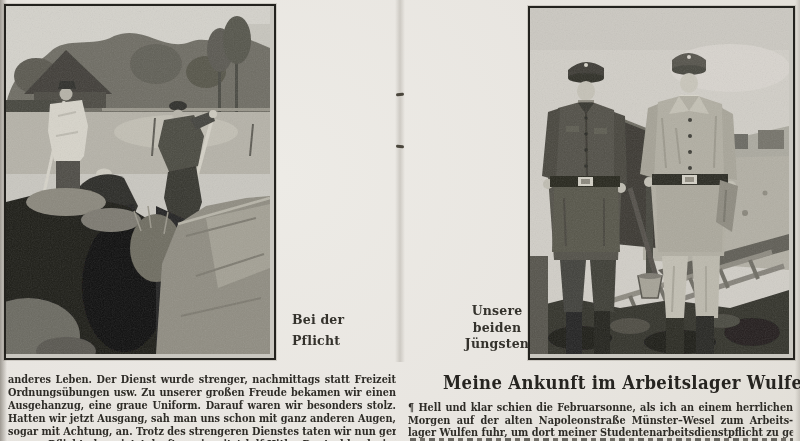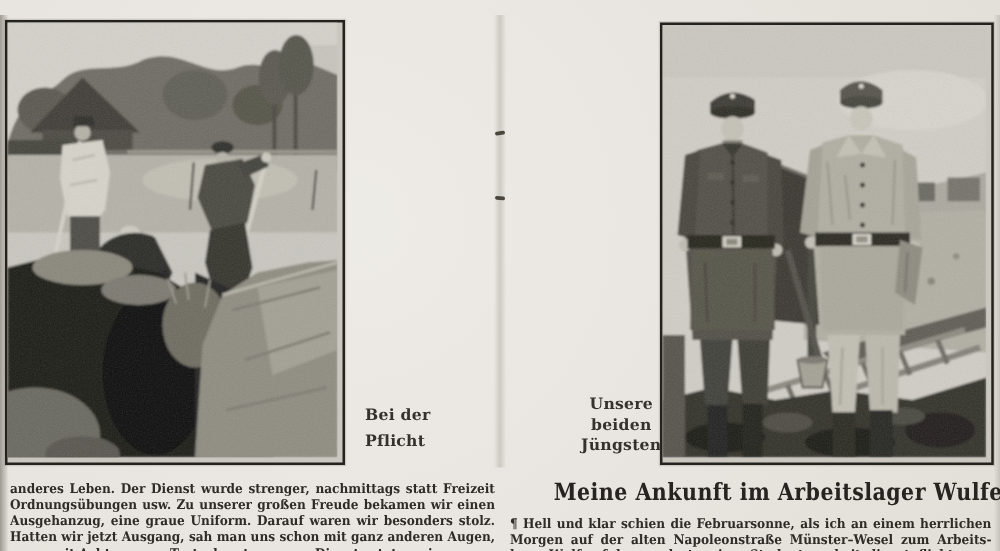--- a/index.html
+++ b/index.html
@@ -2,21 +2,21 @@
 <html><head>
 <meta charset="utf-8">
 <style>
   html,body{margin:0;padding:0;}
   body{
     width:800px;height:441px;overflow:hidden;position:relative;
     background:radial-gradient(circle at 35% 40%, #edebe6 0%, #e8e5e0 55%, #e2dfd8 100%);
     font-family:"DejaVu Serif","Liberation Serif",serif;
     color:#2e2c27;
   }
-  .page{position:absolute;inset:0;margin-top:12px;}
+  .page{position:absolute;inset:0;}
   .edge-shadow-left{position:absolute;left:0;top:0;width:7px;height:441px;
     background:linear-gradient(90deg, rgba(70,64,54,.45), rgba(70,64,54,0));}
   .edge-shadow-right{position:absolute;right:0;top:0;width:5px;height:441px;
     background:linear-gradient(270deg, rgba(70,64,54,.18), rgba(70,64,54,0));}
   .gutter{position:absolute;left:395px;top:0;width:10px;height:362px;
     background:linear-gradient(90deg, rgba(90,83,70,0), rgba(90,83,70,.20) 50%, rgba(90,83,70,0));}
   .staple{position:absolute;width:8px;height:3px;background:#4a463c;border-radius:2px;}
   .staple.s1{left:396px;top:93px;transform:rotate(-8deg);}
   .staple.s2{left:396px;top:145px;transform:rotate(6deg);}
 

